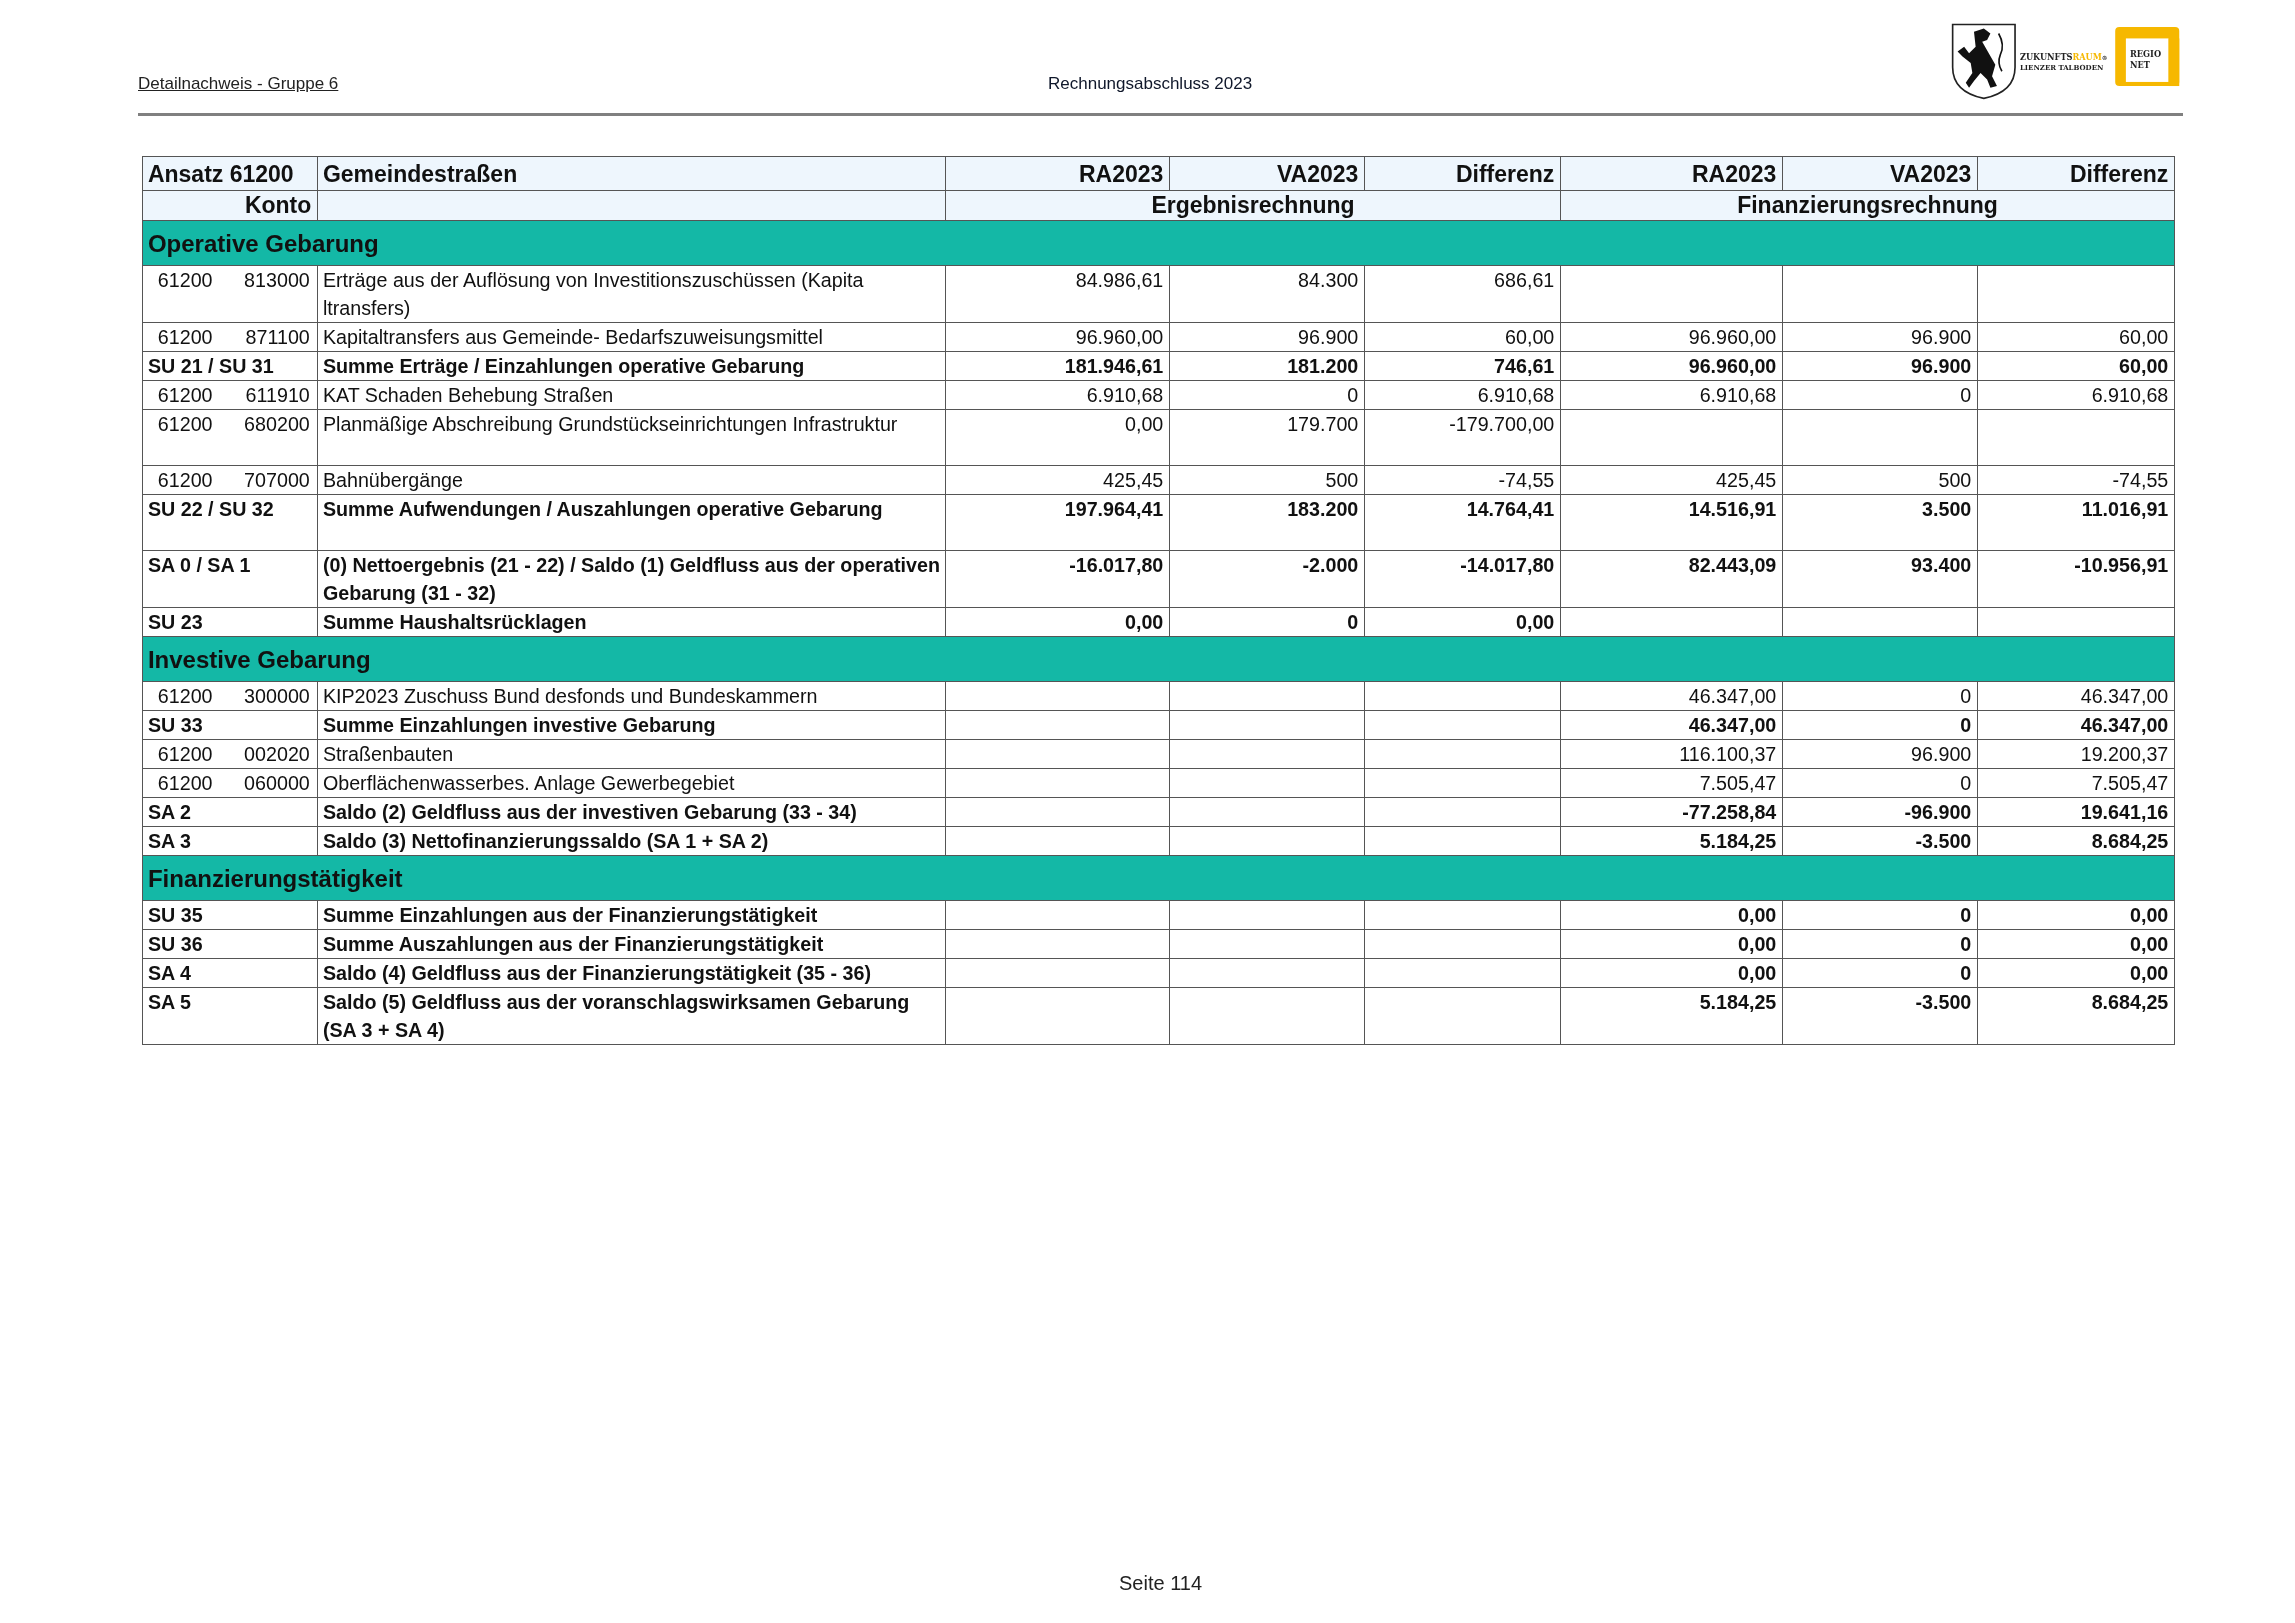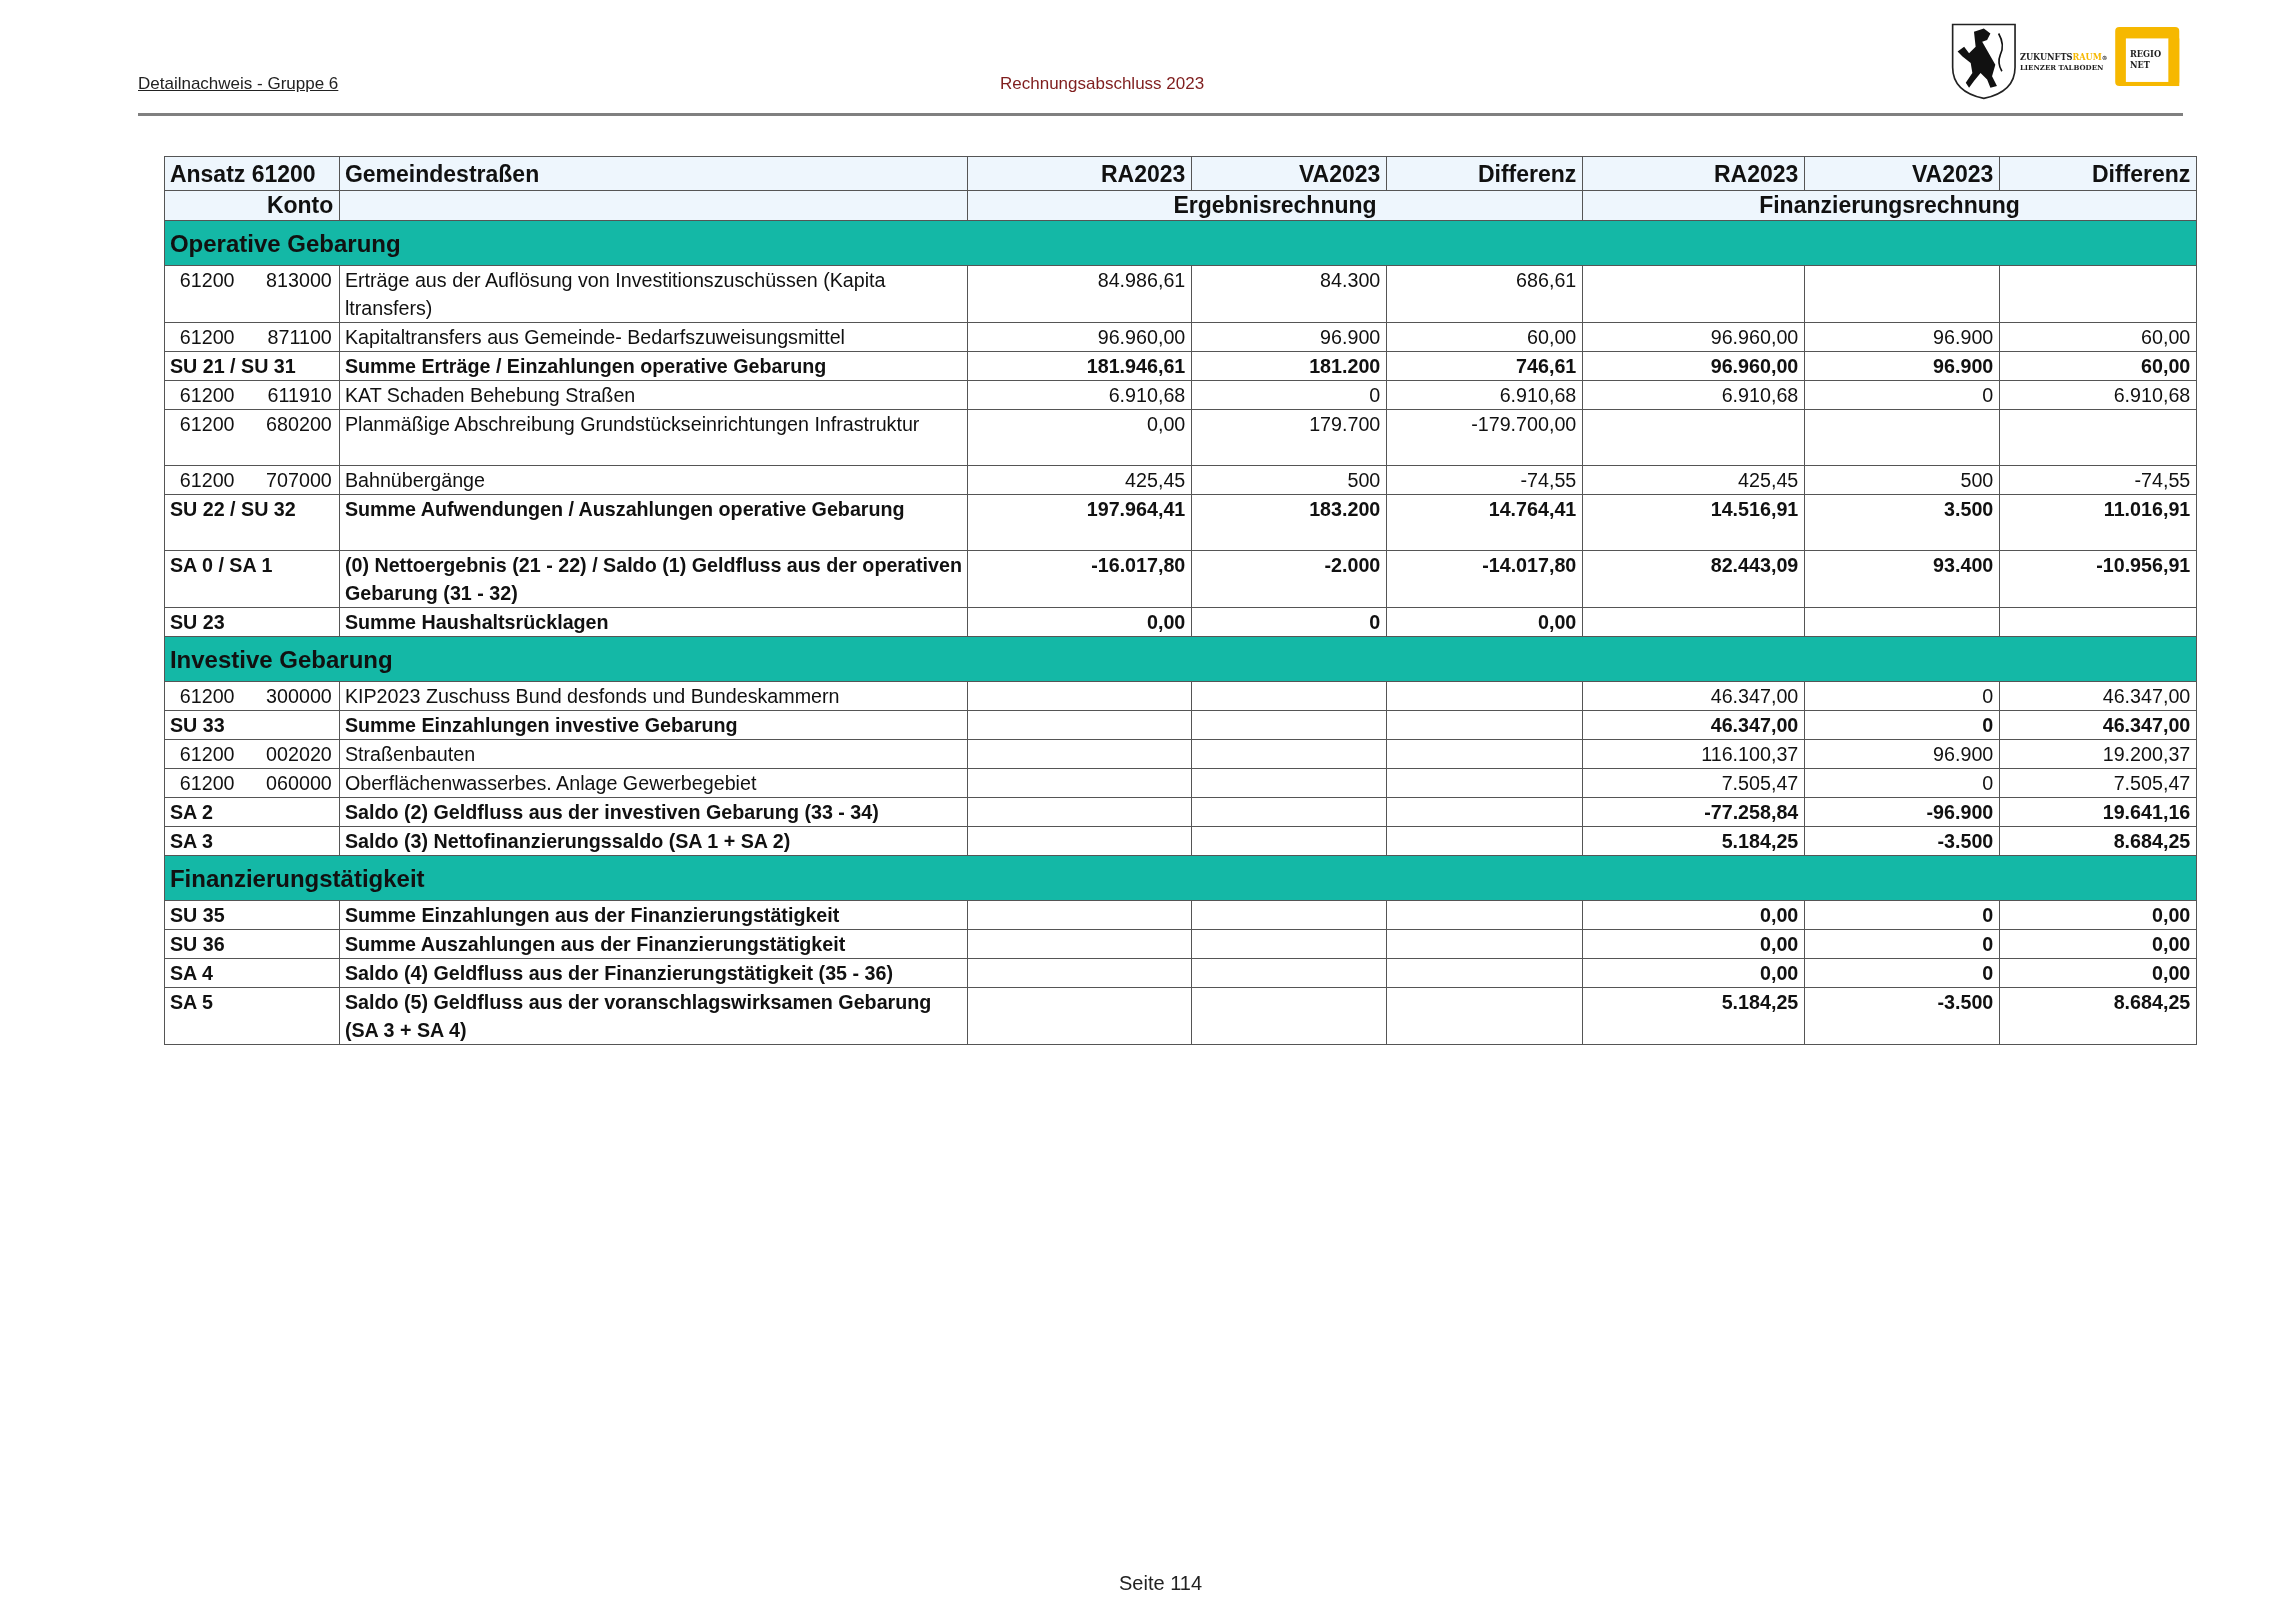--- a/index.html
+++ b/index.html
@@ -1,24 +1,24 @@
 <!DOCTYPE html>
 <html style="font-size:13px"><head>
 <meta charset="utf-8">
 <style>
   html, body { margin:0; padding:0; background:#fff; }
   body { width:2295px; height:1623px; position:relative; overflow:hidden;
          font-family:"Liberation Sans", "DejaVu Sans", sans-serif; color:#111; }
   .hdr-left { position:absolute; left:138px; top:74px; font-size:17px; color:#222;text-decoration:underline; }
-  .hdr-center { position:absolute; left:1000px; top:74px; font-size:17px; color:#7f1d1d; }
+  .hdr-center { position:absolute; left:1048px; top:74px; font-size:17px; color:#0f172a; }
   .hdr-rule { position:absolute; left:138px; top:113px; width:2045px; height:2.5px; background:#808080; }
   .logo { position:absolute; left:1951px; top:22px; width:234px; height:78px; }
   .footer { position:absolute; left:1119px; top:1572px; font-size:20px; color:#222; }
 
-  table.rep { position:absolute; left:142px; top:156px; border-collapse:collapse; table-layout:fixed; width:2032px;margin-left:22px; }
+  table.rep { position:absolute; left:142px; top:156px; border-collapse:collapse; table-layout:fixed; width:2032px; }
   table.rep td { border:1.6px solid #555; padding:0 4.9px; vertical-align:top; font-size:19.7px; line-height:28px; overflow:hidden; }
   table.rep td.num { text-align:right; padding-right:5.7px; white-space:nowrap; }
   table.rep tr.bold td { font-weight:bold; }
   tr.h1 td, tr.h2 td { background:#eef6fd; font-weight:bold; font-size:23px; }
   tr.h1 td { height:31px; line-height:31px; padding-top:1.6px; }
   tr.h2 td { height:29.5px; line-height:29.5px; }
   tr.h2 td.grp { text-align:center; }
   tr.sec td { background:#14b8a6; font-weight:bold; font-size:24px; height:44px; line-height:41px; vertical-align:middle; }
   tr.r1 td { height:27px; }
   tr.r2 td { height:55px; }

